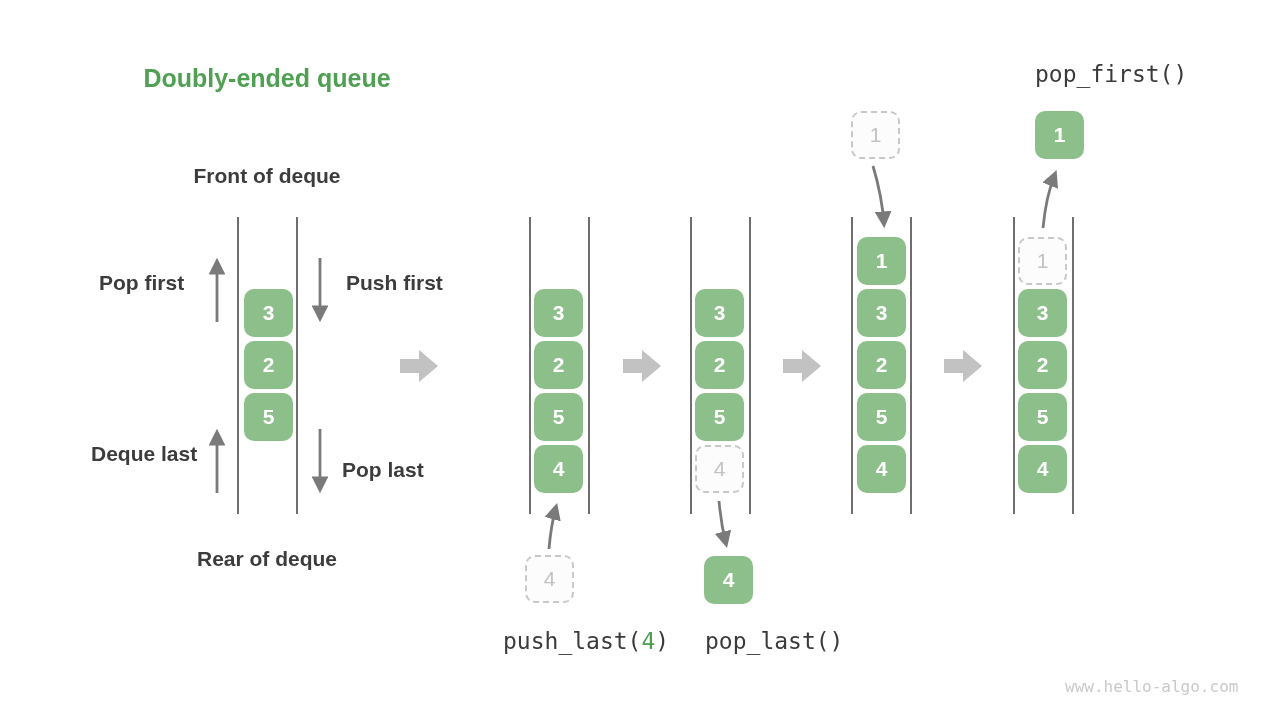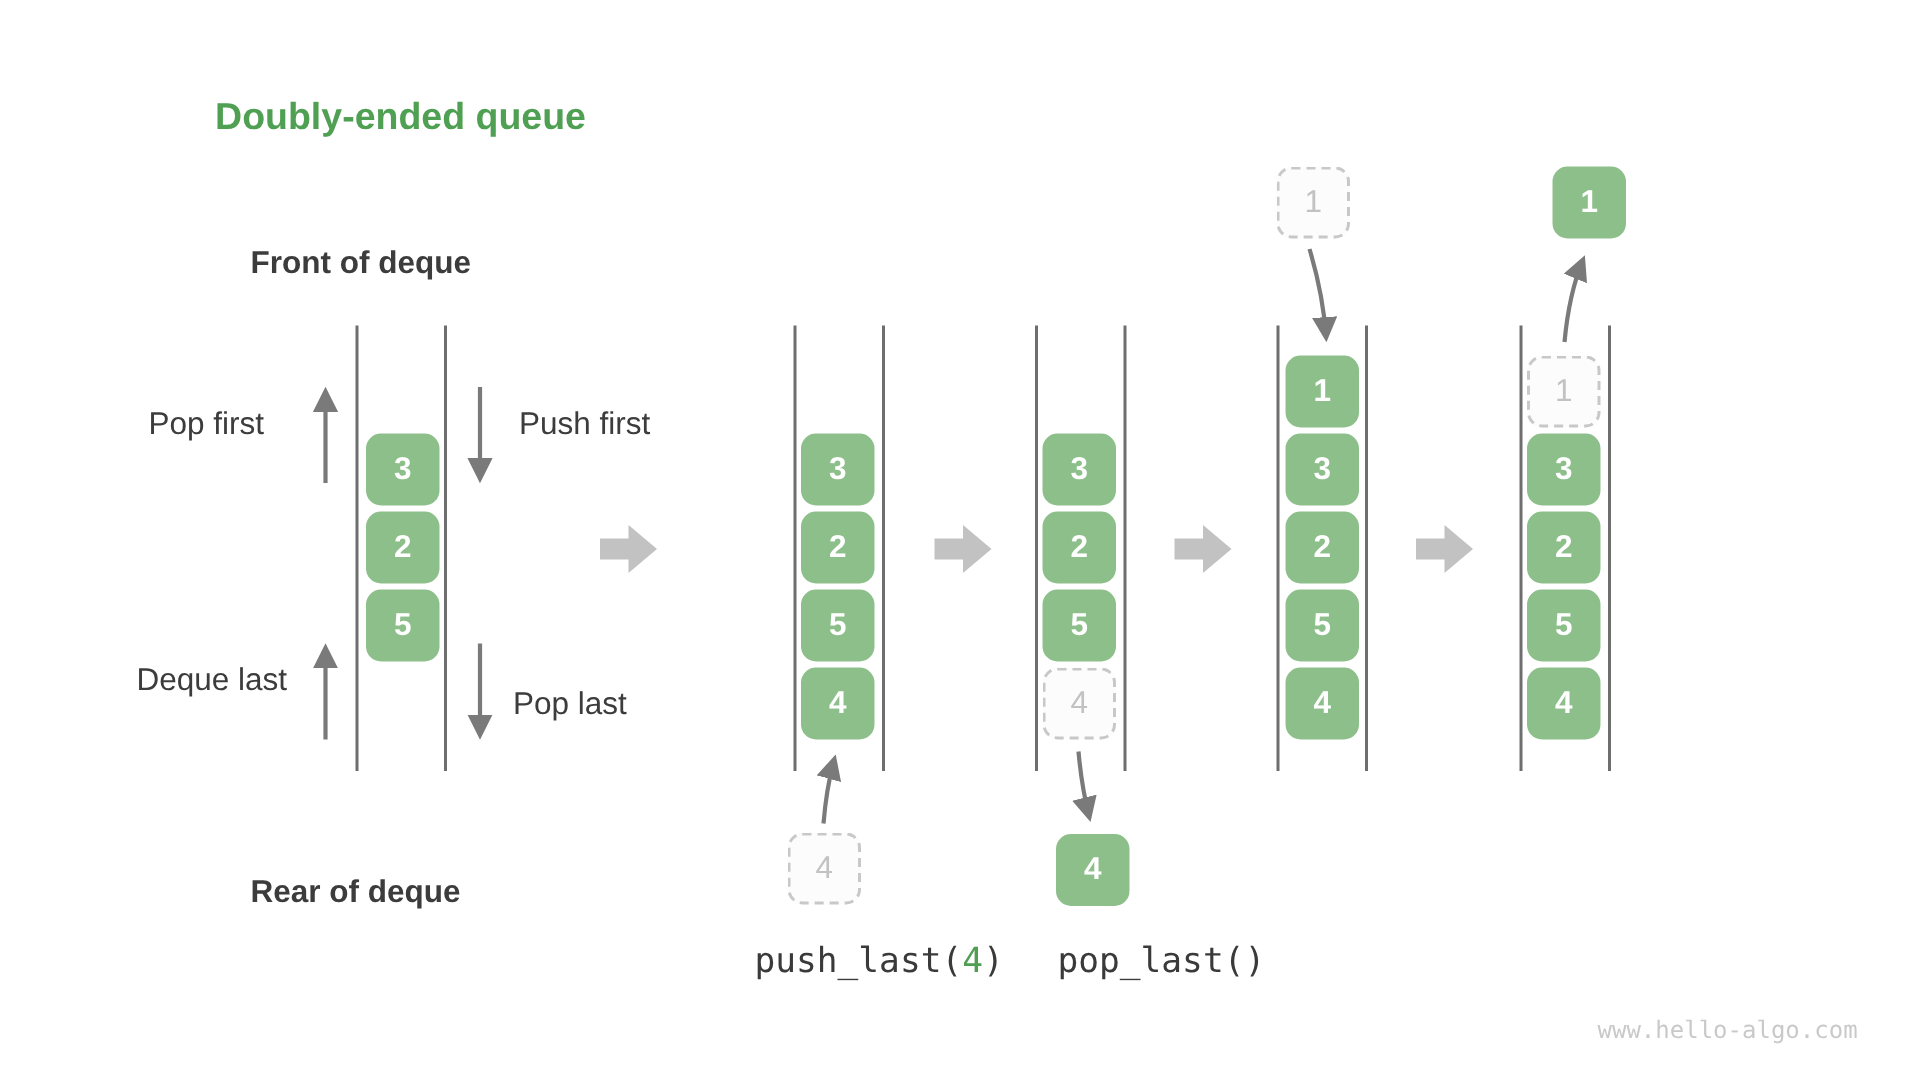--- a/index.html
+++ b/index.html
@@ -3,22 +3,22 @@
 <meta charset="utf-8">
 <style>
   html,body{margin:0;padding:0;background:#ffffff;}
   .canvas{position:relative;width:1280px;height:720px;background:#ffffff;overflow:hidden;
           font-family:"Liberation Sans",sans-serif;}
   .overlay{position:absolute;left:0;top:0;width:1280px;height:720px;pointer-events:none;}
 
   .title{position:absolute;left:107px;top:58px;width:320px;text-align:center;
          font-size:25px;font-weight:bold;color:#4fa052;line-height:40px;}
   .biglabel{position:absolute;font-size:21px;font-weight:bold;color:#3c3c3c;white-space:nowrap;}
-  .oplabel{position:absolute;font-size:21px;font-weight:normal;color:#3c3c3c;white-space:nowrap;}
-  .center200{width:200px;}
+  .oplabel{position:absolute;font-size:21px;font-weight:bold;color:#3c3c3c;white-space:nowrap;}
+  .center200{width:200px;text-align:center;}
 
   .wall{position:absolute;top:217px;width:2px;height:297px;background:#6e6e6e;}
 
   .cell{position:absolute;width:49px;height:48px;border-radius:10px;background:#8dbf8b;
         color:#ffffff;font-size:21px;font-weight:600;display:flex;align-items:center;justify-content:center;}
   .cell.ghost{background:#fcfcfc;border:2px dashed #c8c8c8;color:#c2c2c2;box-sizing:border-box;font-weight:500;}
 
   .code{position:absolute;font-family:"DejaVu Sans Mono",monospace;font-size:23px;color:#3a3a3a;white-space:nowrap;}
   .code .arg{color:#4f9e51;}
 
@@ -51,21 +51,21 @@
     <path fill="#c2c2c2" d="M623,359 H642 V350 L661,366 L642,382 V373 H623 Z"></path>
     <path fill="#c2c2c2" d="M783,359 H802 V350 L821,366 L802,382 V373 H783 Z"></path>
     <path fill="#c2c2c2" d="M944,359 H963 V350 L982,366 L963,382 V373 H944 Z"></path>
   </svg>
 
   <div class="title">
     <div>Doubly-ended queue</div>
   </div>
 
   <div class="biglabel center200" style="left:167px;top:164px;">Front of deque</div>
-  <div class="biglabel center200" style="left:167px;top:547px;margin-top:36px;">Rear of deque</div>
+  <div class="biglabel center200" style="left:167px;top:547px;">Rear of deque</div>
 
   <div class="oplabel" style="left:99px;top:271px;">Pop first</div>
   <div class="oplabel" style="left:346px;top:271px;">Push first</div>
   <div class="oplabel" style="left:91px;top:442px;">Deque last</div>
   <div class="oplabel" style="left:342px;top:458px;">Pop last</div>
 
   <div class="wall" style="left:237px;"></div>
   <div class="wall" style="left:296px;"></div>
   <div class="wall" style="left:529px;"></div>
   <div class="wall" style="left:588px;"></div>
@@ -99,18 +99,19 @@
   <div class="cell" style="left:857px;top:393px;">5</div>
   <div class="cell" style="left:857px;top:445px;">4</div>
 
   <div class="cell" style="left:1035px;top:111px;">1</div>
   <div class="cell ghost" style="left:1018px;top:237px;">1</div>
   <div class="cell" style="left:1018px;top:289px;">3</div>
   <div class="cell" style="left:1018px;top:341px;">2</div>
   <div class="cell" style="left:1018px;top:393px;">5</div>
   <div class="cell" style="left:1018px;top:445px;">4</div>
 
+  <div class="code" style="left:1035px;top:61px;">pop_first()</div>
   <div class="code" style="left:503px;top:628px;text-align:right;"><span>push_last(</span><span class="arg">4</span><span>)</span></div>
   <div class="code" style="left:705px;top:628px;">pop_last()</div>
 
   <div class="watermark">www.hello-algo.com</div>
 
 </div>
 
 </body></html>

